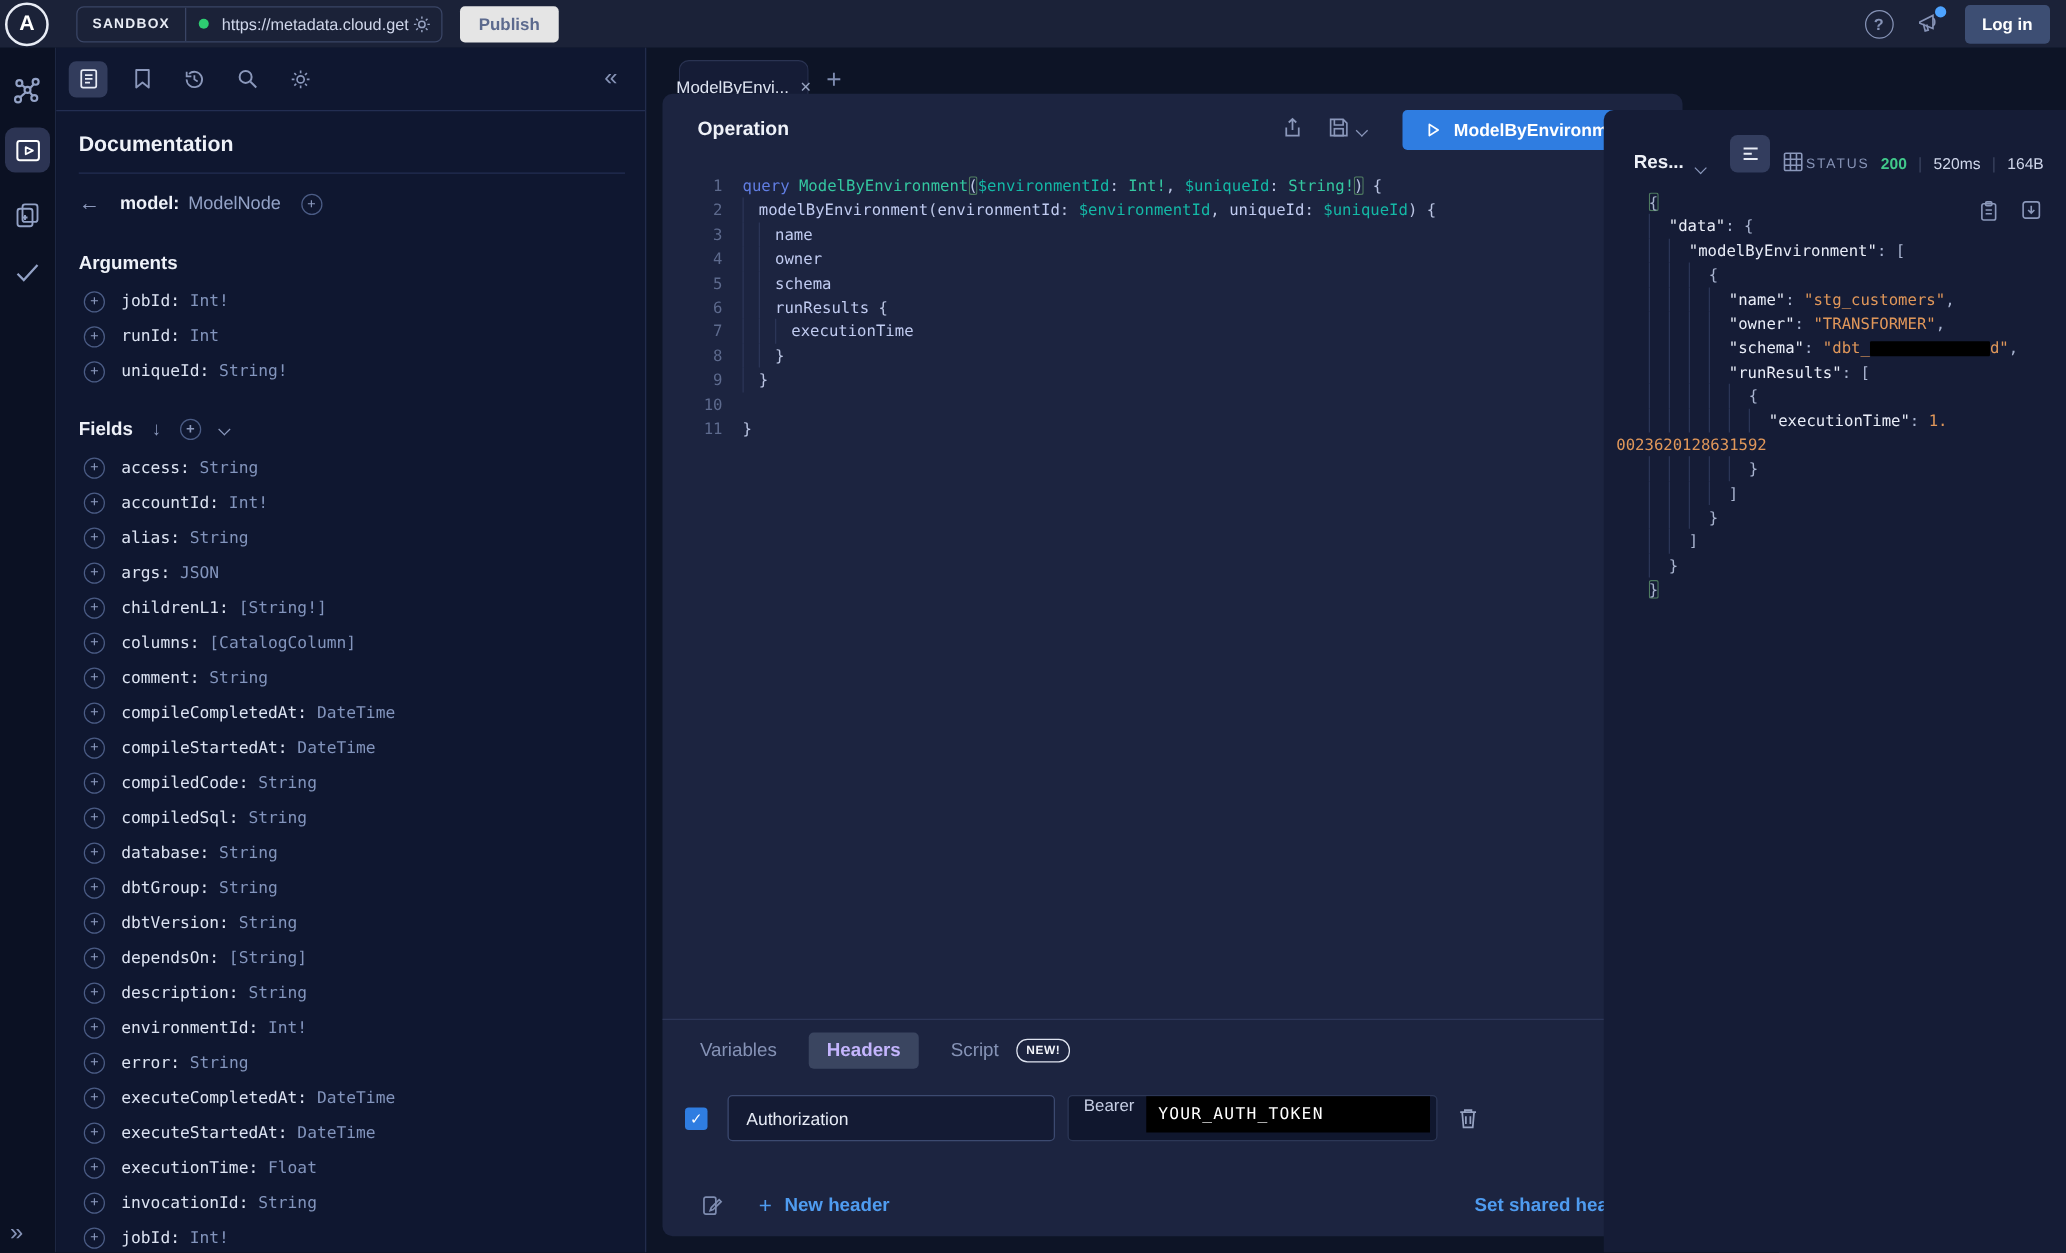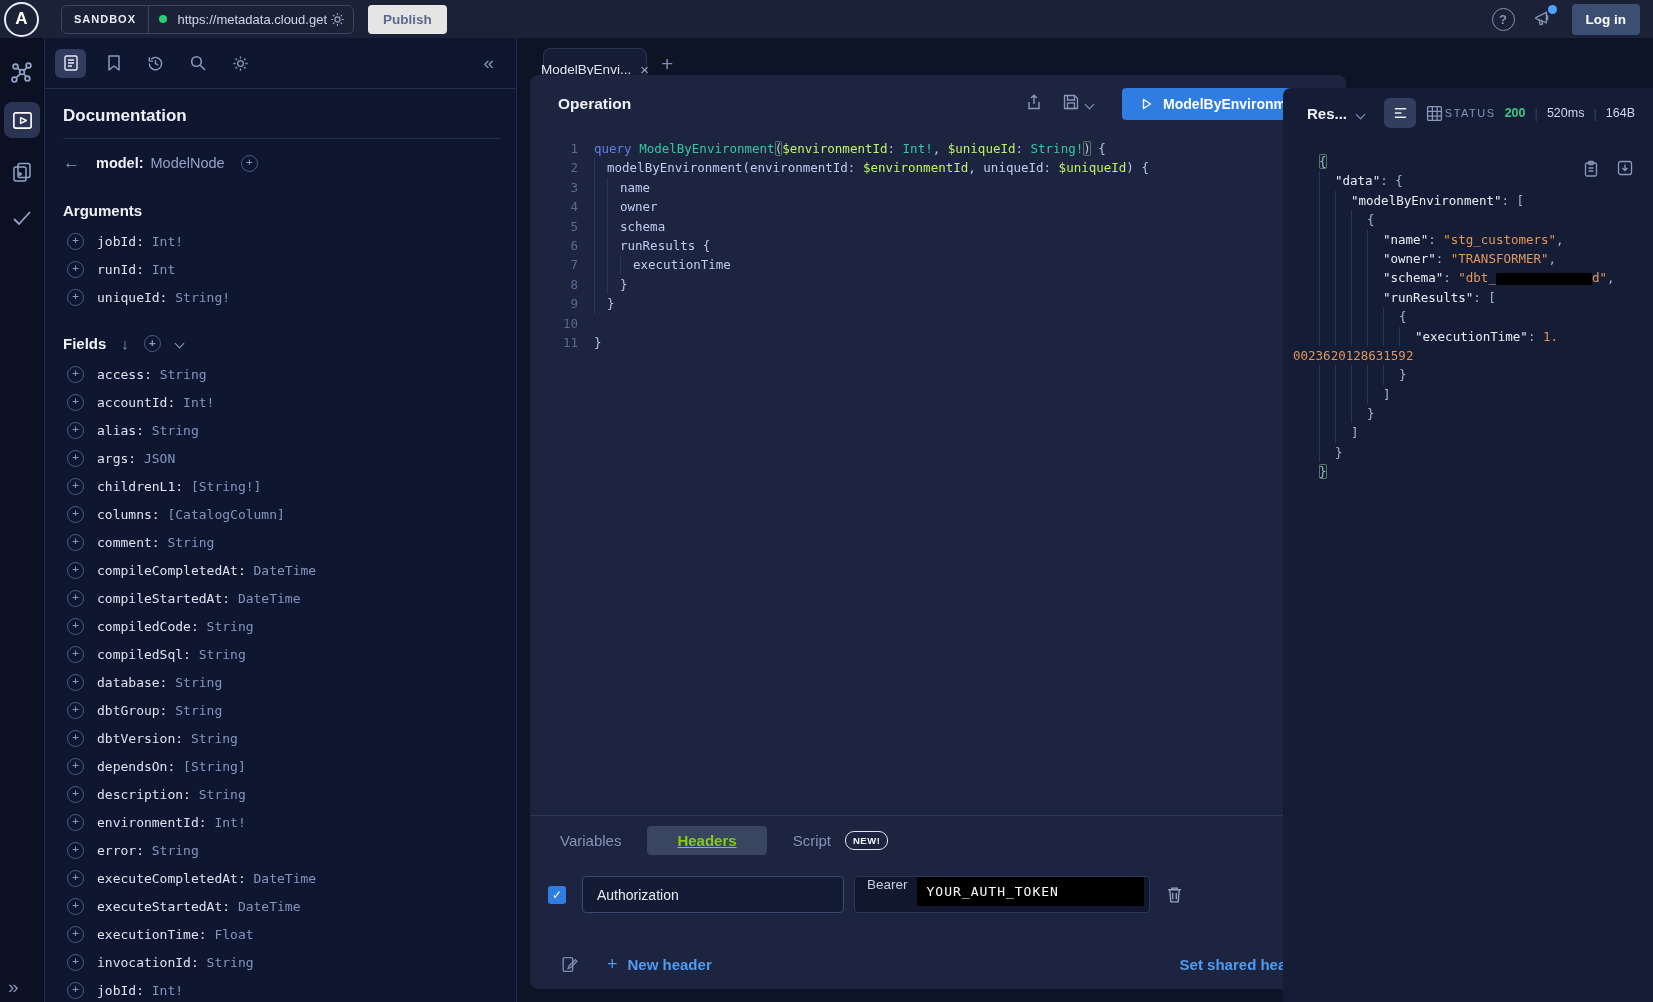--- a/index.html
+++ b/index.html
@@ -73,29 +73,29 @@
   .ophead .hicons{margin-left:auto;display:flex;align-items:center;gap:19px;color:#8b98bb;}
   .savechev{display:flex;align-items:center;gap:6px;}
   .runbtn{display:flex;align-items:center;gap:10px;background:#2f7de1;color:#fff;font-weight:bold;
           font-size:14px;border:none;border-radius:4px;height:32px;padding:0 19px;margin-left:10px;}
   .editor{padding:6px 0 0 16px;position:relative;}
   .cline{white-space:pre;height:19.4px;line-height:19.4px;font-family:"DejaVu Sans Mono",monospace;font-size:12.5px;}
   .lnum{display:inline-block;width:32px;text-align:right;margin-right:16px;color:#5d6a8d;}
   .gd{display:inline-block;height:19.4px;vertical-align:top;border-left:1px solid #2b3557;}
   .gd.e{width:12px;}
   .gd.r{width:15px;}
-  .tk-kw{color:#617ee3;} .tk-op{color:#34c7a0;} .tk-var{color:#bef264;} .tk-ty{color:#34c7a0;}
+  .tk-kw{color:#617ee3;} .tk-op{color:#34c7a0;} .tk-var{color:#14b8a6;} .tk-ty{color:#34c7a0;}
   .tk-pu{color:#bac4e2;} .tk-fd{color:#c0cbf0;}
   .tk-hl{color:#bac4e2;box-shadow:inset 0 0 0 1px #4e7a60;border-radius:2px;}
   .kebab{position:absolute;right:20px;top:76px;color:#8e9ab8;font-size:13px;letter-spacing:2px;font-weight:bold;}
   .kbicon{position:absolute;right:22px;top:700px;color:#7e8cb0;display:flex;}
   .bottomsec{position:absolute;left:0;right:0;top:740px;bottom:0;border-top:1px solid #2c3658;}
   .reqtabs{height:48px;display:flex;align-items:center;padding:0 22px 0 30px;gap:26px;}
   .reqtab{font-size:15px;color:#8693b6;}
-  .reqtab.active{background:#3a4560;color:#84cc16;font-weight:bold;border-radius:4px;padding:6px 30px;text-decoration:underline;}
+  .reqtab.active{background:#3a4560;color:#c4b5fd;font-weight:bold;border-radius:4px;padding:6px 14px;}
   .newbadge{border:1px solid #dfe4f0;color:#f2f4fa;border-radius:9px;font-size:9.5px;font-weight:bold;
             letter-spacing:.5px;padding:3px 7px;margin-left:-12px;}
   .dblchev{margin-left:auto;display:flex;flex-direction:column;align-items:center;color:#8693b6;}
   .dblchev .chev{color:#8693b6;}
   .dblchev .chev+.chev{margin-top:-3px;}
   .authrow{display:flex;align-items:center;margin-top:12px;padding-left:18px;}
   .cbx{width:18px;height:18px;background:#2f7de1;border-radius:3px;color:#fff;font-size:12px;
        display:flex;align-items:center;justify-content:center;}
   .authinput{margin-left:16px;width:262px;height:37px;border:1px solid #3c4a70;border-radius:4px;
              background:#141b34;color:#e6ebf5;font-size:14px;padding:0 14px;box-sizing:border-box;
@@ -109,21 +109,21 @@
   .trash{margin-left:16px;color:#97a3c2;display:flex;}
   .reqfooter{position:absolute;left:30px;right:28px;bottom:14px;display:flex;align-items:center;}
   .pencildoc{color:#7e8cb0;display:flex;}
   .newheader{margin-left:28px;color:#4f9cf0;font-weight:bold;font-size:15px;display:flex;align-items:center;gap:10px;}
   .newheader .plus{font-size:18px;font-weight:normal;}
   .sharedheaders{margin-left:auto;color:#4f9cf0;font-weight:bold;font-size:15px;}
 
   
   .respanel{position:absolute;left:1283px;top:88px;width:370px;height:914px;background:#151c36;
             border-radius:8px 0 0 0;box-sizing:border-box;}
-  .reshead{height:50px;display:flex;align-items:center;padding:0 18px 0 24px;}
+  .reshead{height:50px;display:flex;align-items:flex-end;padding:0 18px 0 24px;}
   .restitle{font-size:15px;font-weight:bold;color:#eef1f8;}
   .restitle-chev{margin:3px 0 0 10px;}
   .viewbtn{margin-left:20px;background:#333d5e;border-radius:6px;width:32px;height:30px;display:flex;
            align-items:center;justify-content:center;color:#e8ecf5;}
   .tablebtn{margin-left:10px;color:#8b98bb;display:flex;}
   .statusgrp{margin-left:auto;display:flex;align-items:center;gap:9px;}
   .stlabel{font-size:11px;letter-spacing:1.5px;color:#8693b6;}
   .stcode{font-size:12.5px;font-weight:bold;}
   .stsep{color:#39435f;font-size:13px;}
   .stval{font-size:12.5px;color:#cfd6ea;}

